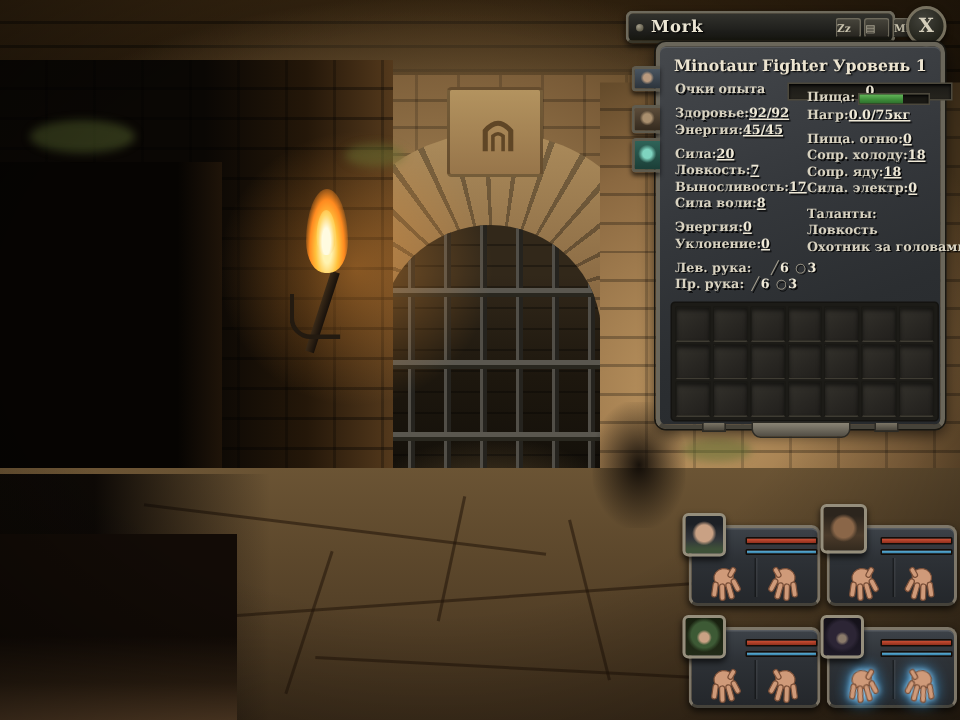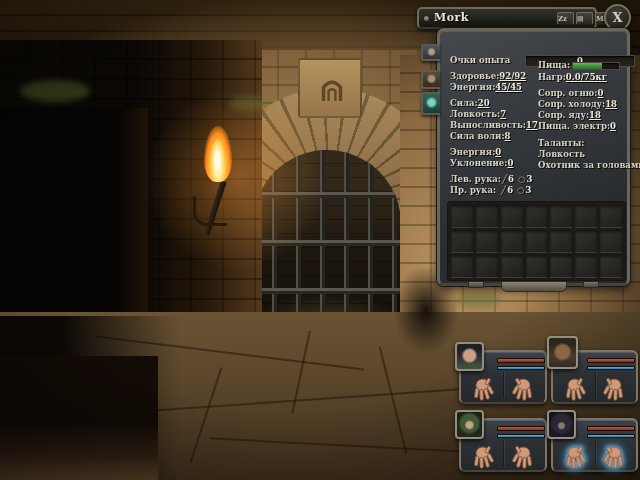--- a/index.html
+++ b/index.html
@@ -229,20 +229,21 @@
     <div class="tb-btn" style="left:157px;width:17px">▤</div>
     <div class="tb-btn" style="left:176px;width:29px">MENU</div>
   </div>
   <div class="abs close-btn">X</div>
 
   <div class="abs sheet">
     <div class="tab tab1"></div>
     <div class="tab tab2"></div>
     <div class="tab tab3"></div>
 
+    <div class="sheet-header">Minotaur Fighter Уровень 1</div>
 
     <div class="row exp-row">
       <span class="lab">Очки опыта</span>
       <div class="exp-bar">
         <span>0</span>
       </div>
     </div>
 
     <div class="row col-l" style="top:40px">
         <span>Здоровье:</span>
@@ -271,21 +272,21 @@
     <div class="row col-l" style="top:116px">
         <span>Энергия:</span>
         <span class="val">0</span>
       </div>
     <div class="row col-l" style="top:127px">
         <span>Уклонение:</span>
         <span class="val">0</span>
       </div>
 
     <div class="row col-l hands-row" style="top:143px">
-      <span style="margin-right:0">Лев. рука:</span>
+      <span style="margin-right:12px">Лев. рука:</span>
       <span class="mini-ico">╱</span>
       <span class="hv">6</span>
       <span class="mini-ico">○</span>
       <span class="hv">3</span>
     </div>
     <div class="row col-l hands-row" style="top:154px">
       <span style="margin-right:4px">Пр. рука:</span>
       <span class="mini-ico">╱</span>
       <span class="hv">6</span>
       <span class="mini-ico">○</span>
@@ -296,33 +297,33 @@
       <span>Пища:</span>
       <div class="food-bar">
         <div class="food-fill" style="width: 62%;"></div>
       </div>
     </div>
     <div class="row col-r" style="top:41px">
         <span>Нагр:</span>
         <span class="val">0.0/75кг</span>
       </div>
     <div class="row col-r" style="top:57px">
-        <span>Сопр. огню:</span>
+        <span>Пища. огню:</span>
         <span class="val">0</span>
       </div>
     <div class="row col-r" style="top:68px">
         <span>Сопр. холоду:</span>
         <span class="val">18</span>
       </div>
     <div class="row col-r" style="top:79px">
         <span>Сопр. яду:</span>
         <span class="val">18</span>
       </div>
     <div class="row col-r" style="top:90px">
-        <span>Пища. электр:</span>
+        <span>Сила. электр:</span>
         <span class="val">0</span>
       </div>
     <div class="row col-r" style="top:107px">
         <span class="traits-hd">Таланты:</span>
       </div>
     <div class="row col-r" style="top:118px">
         <span>Ловкость</span>
       </div>
     <div class="row col-r" style="top:129px">
         <span>Охотник за головами</span>

